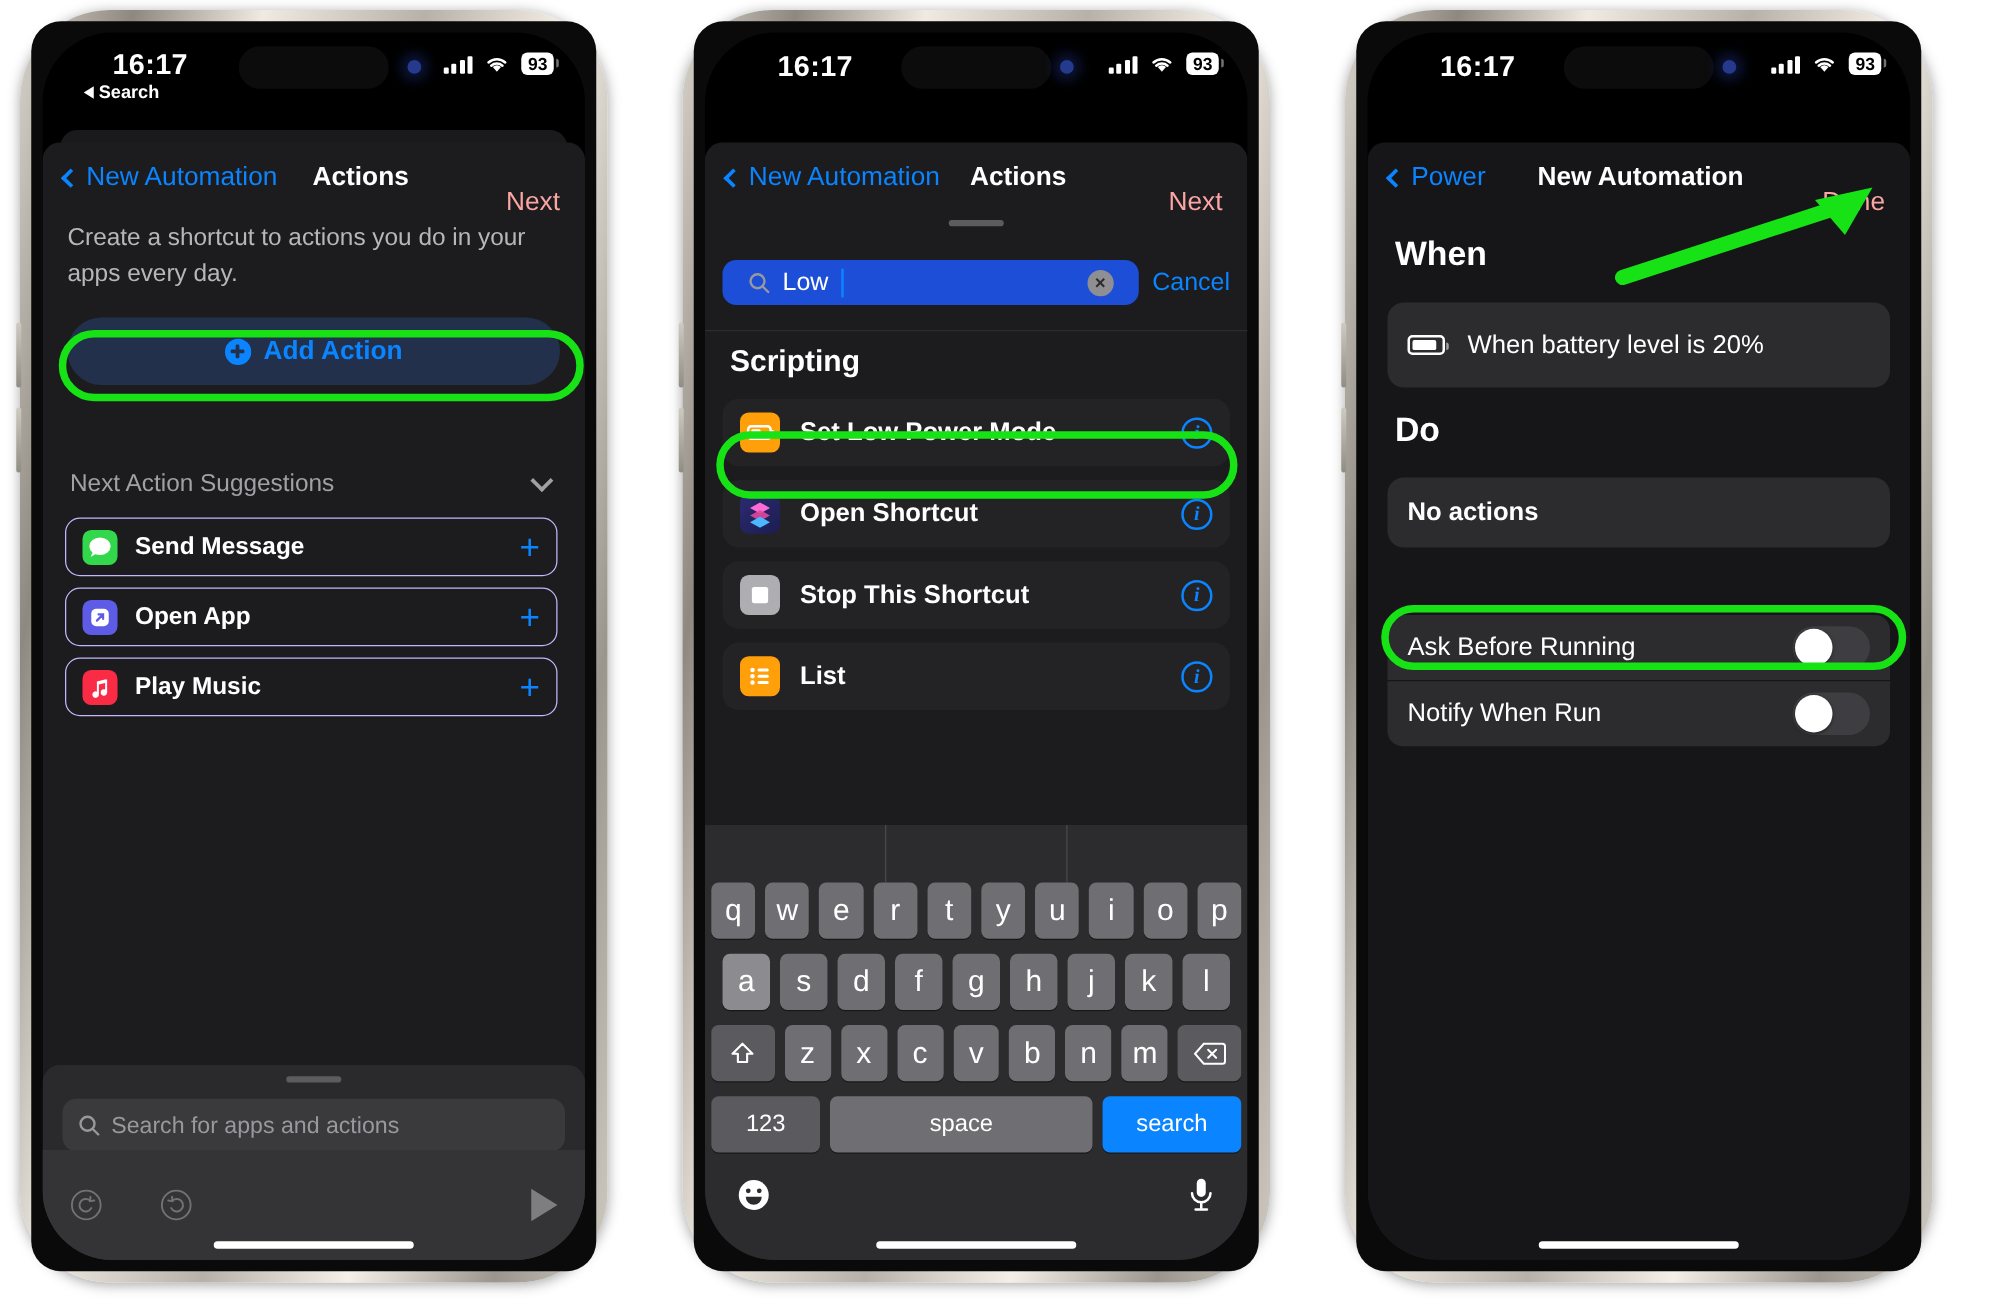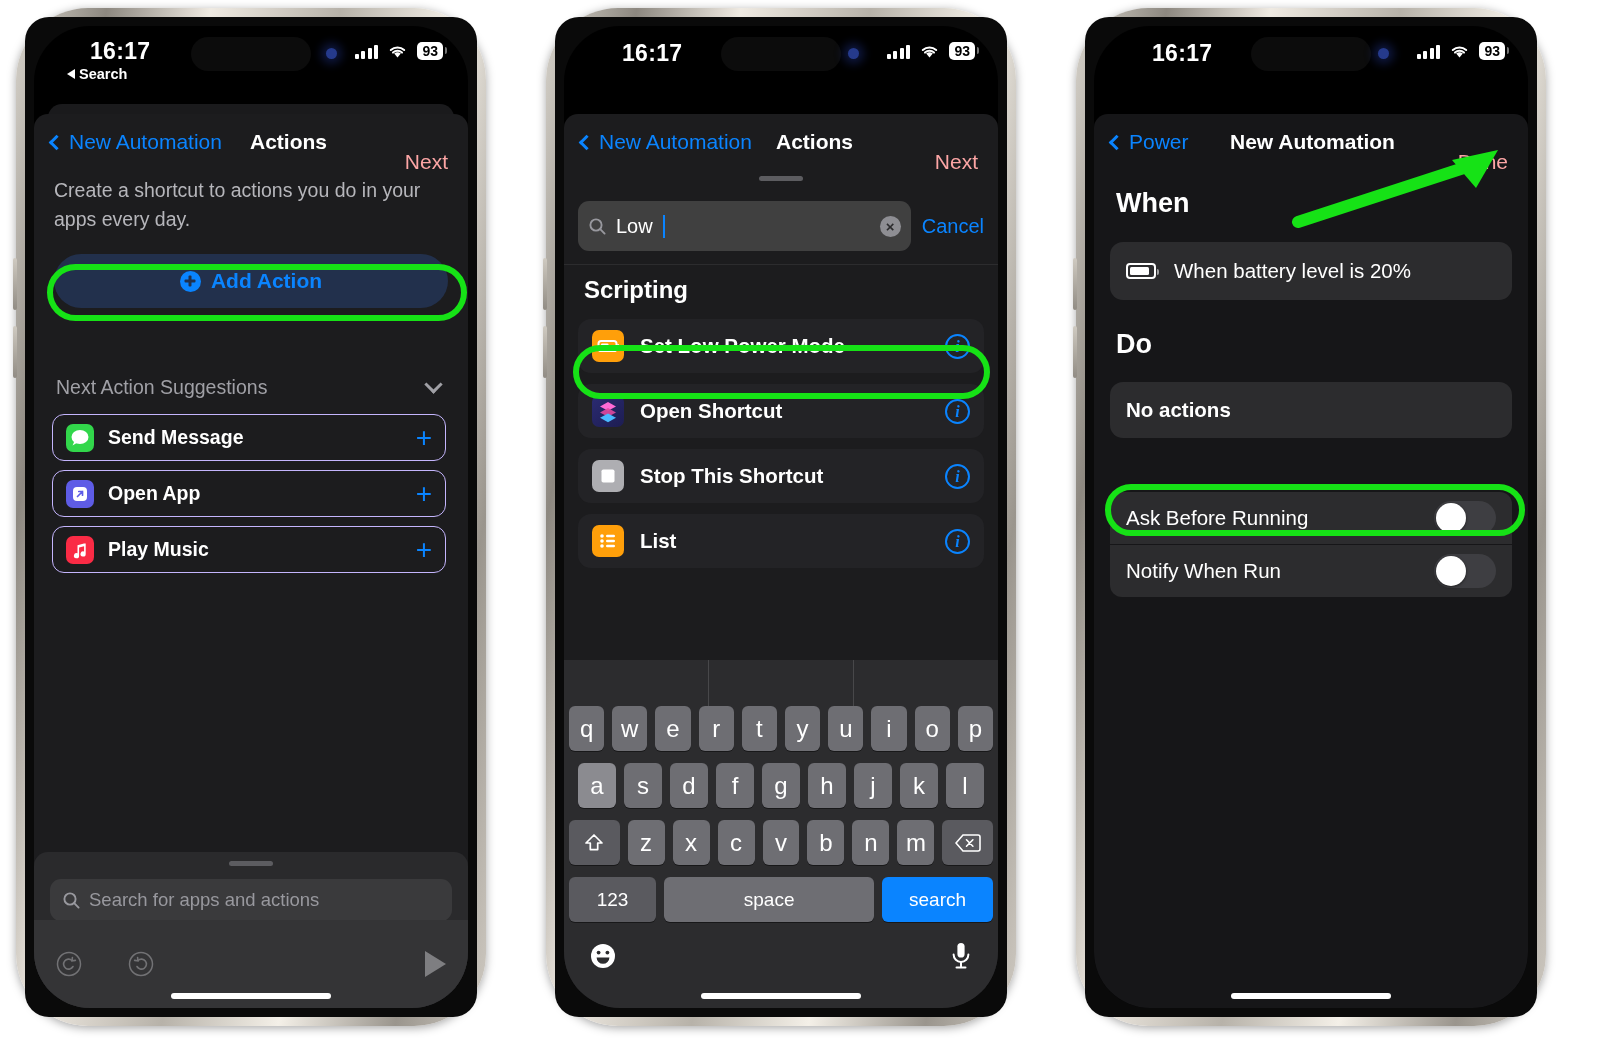--- a/index.html
+++ b/index.html
@@ -167,22 +167,22 @@
     position: absolute; bottom: 9px; left: 50%; transform: translateX(-50%);
     width: 160px; height: 6px; border-radius: 4px; background: #fff; z-index: 8;
   }
 
   
   .p2-search-area {
     position: absolute; left: 0; right: 0; top: 76px; height: 72px;
     display: flex; align-items: center; padding: 0 14px; gap: 11px;
   }
   .p2-search-field {
-    flex: 1; height: 50px; background: #404040; border-radius: 11px;
-    display: flex; align-items: center; padding: 0 10px; gap: 9px;
+    flex: 1; height: 36px; background: #1d4ed8; border-radius: 11px;
+    display: flex; align-items: center; padding: 0 20px; gap: 9px;
   }
   .p2-query { color: #fff; font-size: 20px; }
   .caret { width: 2.5px; height: 23px; background: #0a84ff; margin-left: 1px; }
   .clear-x {
     margin-left: auto; width: 21px; height: 21px; border-radius: 50%; background: #8e8e93;
     color: #2c2c2e; font-size: 15px; line-height: 21px; text-align: center; font-weight: bold;
   }
   .cancel-btn { color: #0a84ff; font-size: 20px; }
   .divider { position: absolute; left:0; right:0; top: 150px; height: 1px; background: #2c2c2e; }
   .sec-head {
@@ -585,21 +585,21 @@
             <div class="nav-back">
               <span class="chev-l"></span>
               <span>Power</span>
             </div>
             <div class="nav-title" style="left:136px;">New Automation</div>
             <div class="nav-right">Done</div>
           </div>
 
           <div class="p3-sec" style="top:74px;">When</div>
 
-          <div class="p3-card" style="top:128px; height:58px; gap:18px;">
+          <div class="p3-card" style="top:128px; height:68px; gap:18px;">
             <span class="batt-glyph"></span>
             <span class="p3-label">When battery level is 20%</span>
           </div>
 
           <div class="p3-sec" style="top:215px;">Do</div>
 
           <div class="p3-card" style="top:268px; height:56px;">
             <span class="p3-label" style="font-weight:bold;">No actions</span>
           </div>
 

